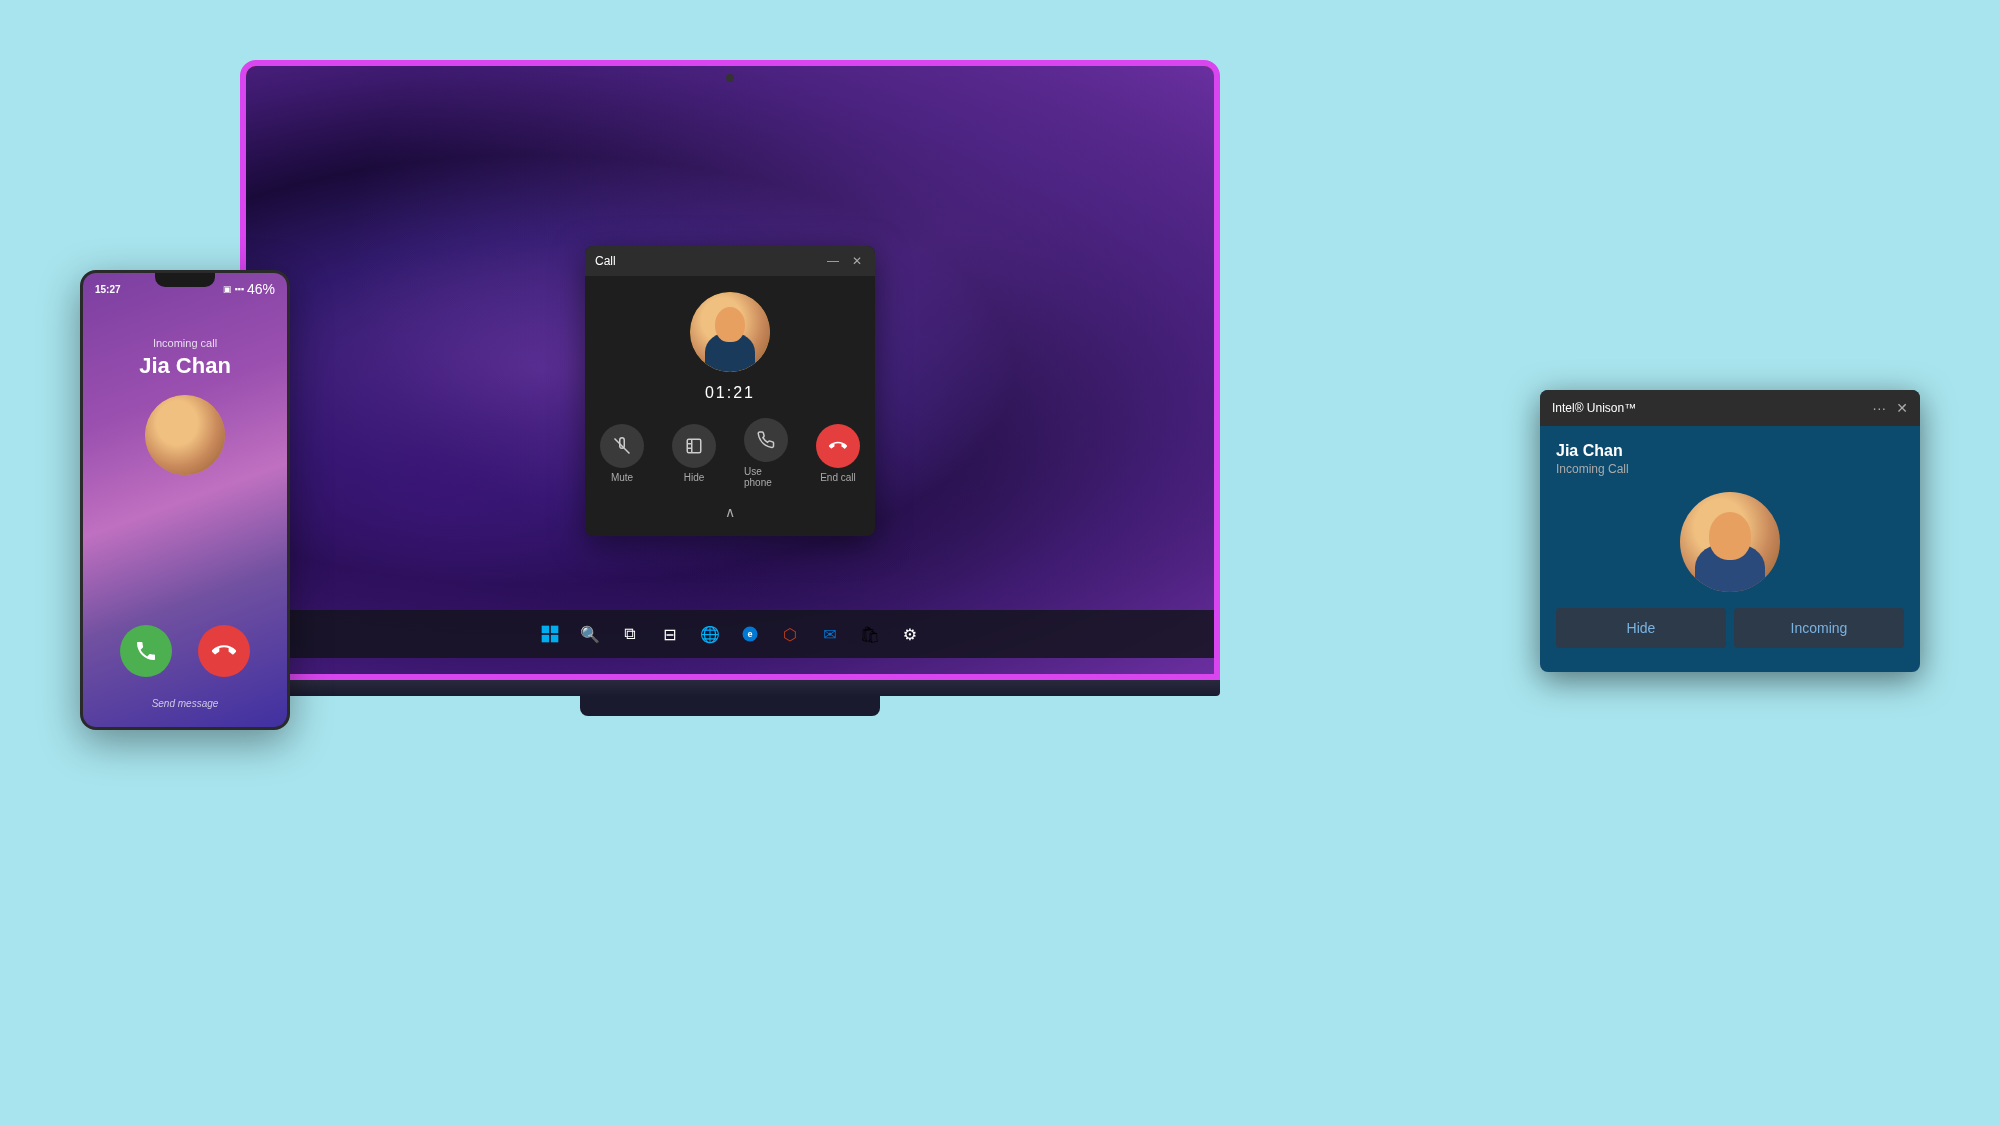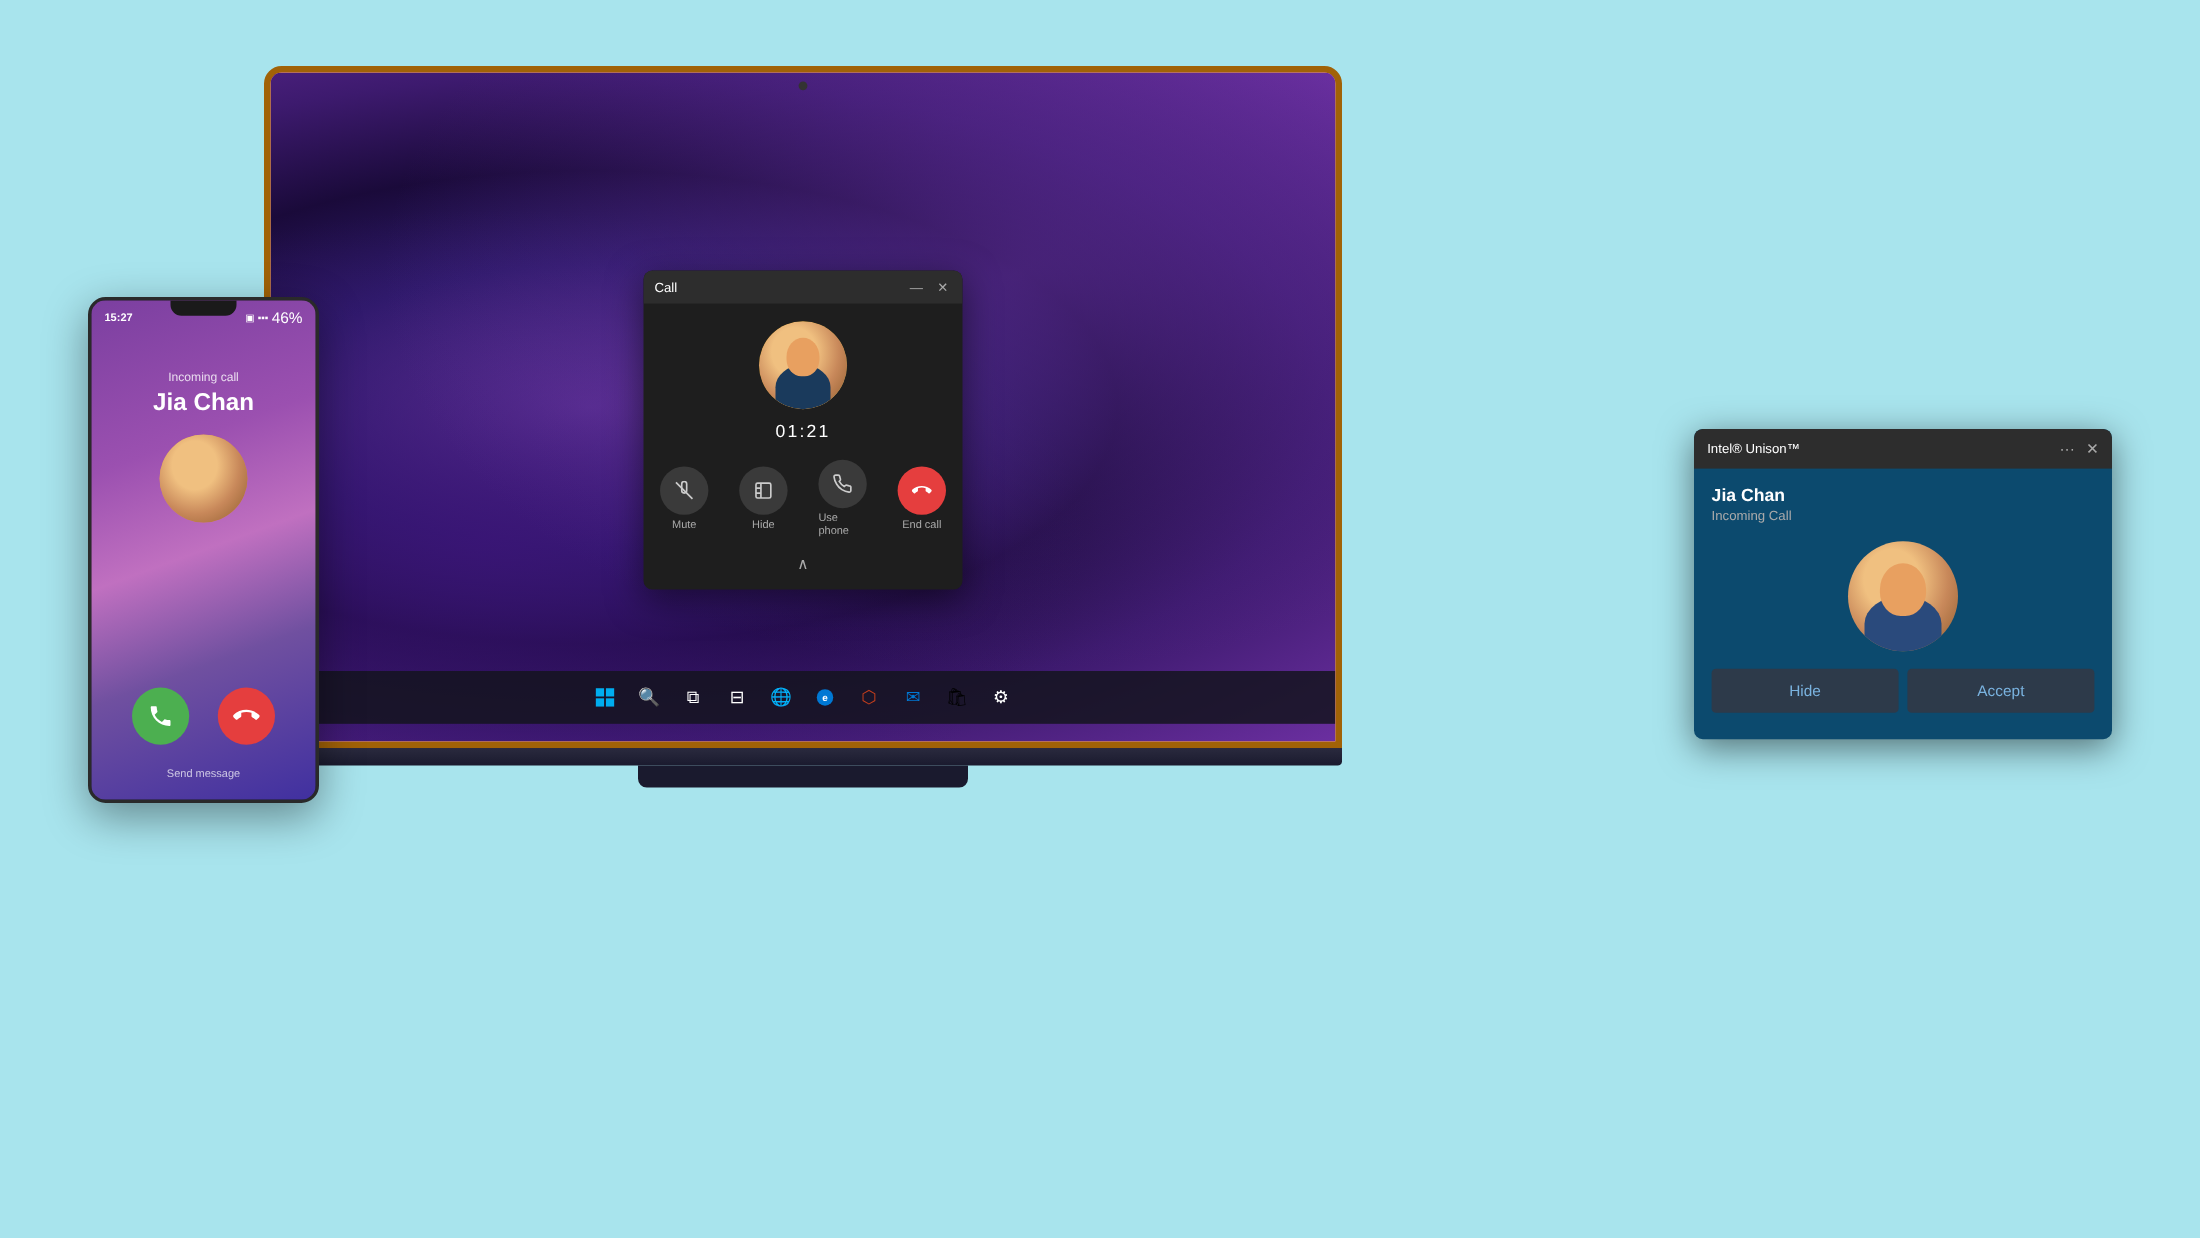--- a/index.html
+++ b/index.html
@@ -16,23 +16,23 @@
     .laptop {
       position: absolute;
       left: 240px;
       top: 60px;
       width: 980px;
       height: 680px;
     }
     .laptop-body {
       width: 100%;
       height: 620px;
-      background: #fca5a5;
+      background: #ef4444;
       border-radius: 16px 16px 0 0;
-      border: 6px solid #a16207;
+      border: 6px solid #d946ef;
       position: relative;
       overflow: hidden;
     }
     .laptop-camera {
       width: 8px;
       height: 8px;
       background: #333;
       border-radius: 50%;
       position: absolute;
       top: 8px;
@@ -329,20 +329,21 @@
     }
     .phone-call-btn.decline {
       background: #e53e3e;
       color: #fff;
     }
     .phone-send-msg {
       position: absolute;
       bottom: 18px;
       color: rgba(255,255,255,0.7);
       font-size: 10px;
+      font-style: italic;
     }
 
     
     .unison-panel {
       position: absolute;
       right: 80px;
       top: 390px;
       width: 380px;
       background: #0c4a6e;
       border-radius: 8px;
@@ -587,16 +588,16 @@
       <span class="unison-control-btn">···</span>
       <span class="unison-control-btn">✕</span>
     </div>
   </div>
   <div class="unison-body">
     <div class="unison-caller">Jia Chan</div>
     <div class="unison-call-status">Incoming Call</div>
     <div class="unison-avatar"></div>
     <div class="unison-buttons">
       <button class="unison-btn reply">Hide</button>
-      <button class="unison-btn decline">Accept</button>
+      <button class="unison-btn decline">Incoming</button>
     </div>
   </div>
 </div>
 
 </body></html>

